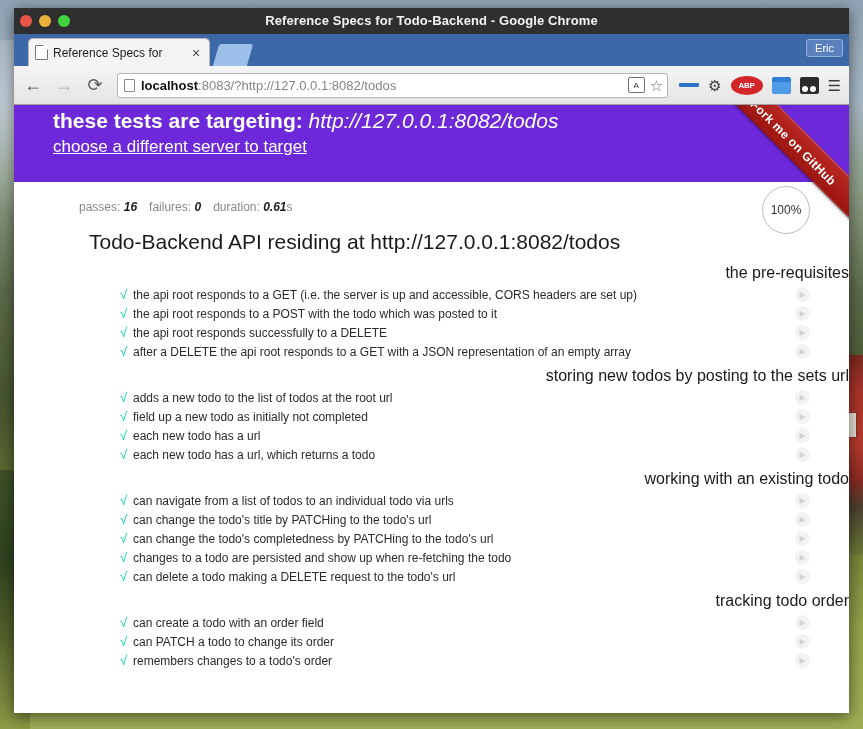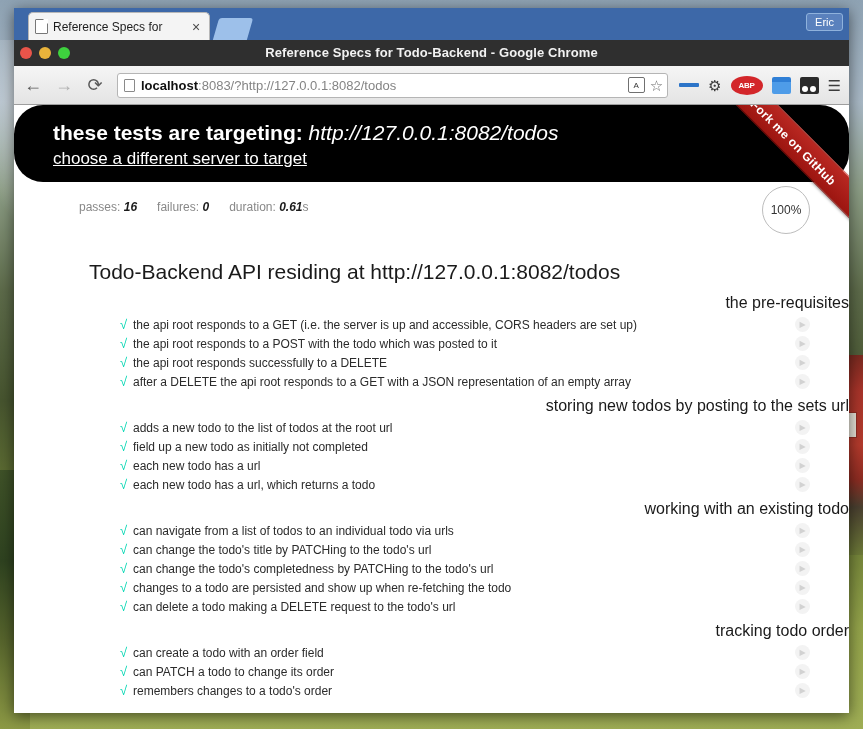--- a/index.html
+++ b/index.html
@@ -186,26 +186,25 @@
   
   #viewport {
     flex: 1 1 auto;
     background: #ffffff;
     position: relative;
     overflow: hidden;
   }
 
   
   #banner {
-    background: #000000;
+    background: #6d28d9;
     height: 77px;
-    padding: 14px 0 0 39px;
+    padding: 2px 0 0 39px;
     position: relative;
     overflow: hidden;
-    border-radius: 29px;
   }
   #banner-line1 { font-size: 21px; color:#fff; line-height: 28px; white-space: nowrap; }
   #banner-line1 .lead { font-weight: bold; }
   #banner-line1 .target { font-style: italic; font-weight: normal; }
   #banner-link {
     display: inline-block; margin-top: 2px;
     font-size: 17px; color: #fff; 
   }
 
   
@@ -227,39 +226,38 @@
   }
 
   
   #stats {
     position: relative;
     padding: 18px 0 0 65px;
     font-size: 12px;
     color: #888;
   }
   #stats b { color: #1b1b1b; font-style: italic; font-weight: bold; }
-  #stats .grp { margin-right: 20px; }
+  #stats .grp { margin-right: 12px; }
 
   #progress-circle {
     position: absolute;
     right: 39px; top: 4px;
     width: 48px; height: 48px;
     border: 1px solid #bdbdbd;
     border-radius: 50%;
     font-size: 12px; color: #333;
     display: flex; align-items: center; justify-content: center;
   }
 
   
   #report { padding: 10px 0 0 0; }
   .suite-title {
     font-size: 21px; color: #1a1a1a;
     padding: 6px 0 4px 75px;
     font-weight: normal;
-    margin-top: 30px;
   }
   .group-title {
     font-size: 16px; color: #1a1a1a;
     padding: 6px 0 3px 91px;
     font-weight: normal;
     text-align: right;
   }
   .test-row {
     position: relative;
     height: 19px;
@@ -291,37 +289,37 @@
 
 <div id="desktop">
   <div id="wall-cloud"></div>
   <div id="wall-trees-left"></div>
   <div id="wall-barn"></div>
   <div id="wall-barn-window"></div>
 </div>
 
 <div id="window">
 
+  <div id="titlebar">
+    <div id="traffic">
+      <span class="light red"></span>
+      <span class="light yellow"></span>
+      <span class="light green"></span>
+    </div>
+    <div id="window-title">Reference Specs for Todo-Backend - Google Chrome</div>
+  </div>
+
   <div id="tabstrip">
     <div id="tab">
       <span id="tab-favicon"></span>
       <span id="tab-title">Reference Specs for</span>
       <span id="tab-close">×</span>
     </div>
     <div id="newtab"></div>
     <div id="user-chip">Eric</div>
-  </div>
-
-  <div id="titlebar">
-    <div id="traffic">
-      <span class="light red"></span>
-      <span class="light yellow"></span>
-      <span class="light green"></span>
-    </div>
-    <div id="window-title">Reference Specs for Todo-Backend - Google Chrome</div>
   </div>
 
   <div id="toolbar">
     <span class="navbtn">←</span>
     <span class="navbtn dim">→</span>
     <span class="navbtn">⟳</span>
 
     <div id="omnibox">
       <span id="page-icon"></span>
       <span id="url"><span class="host">localhost</span><span class="rest">:8083/?http://127.0.0.1:8082/todos</span></span>

